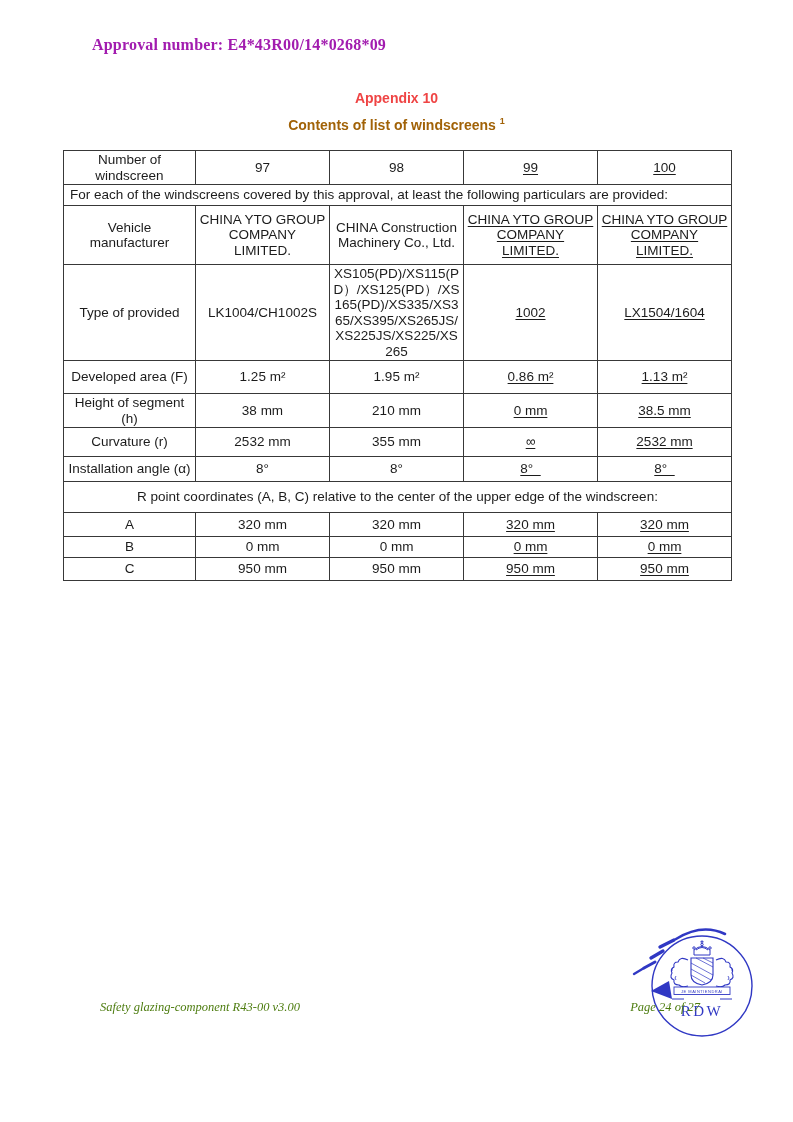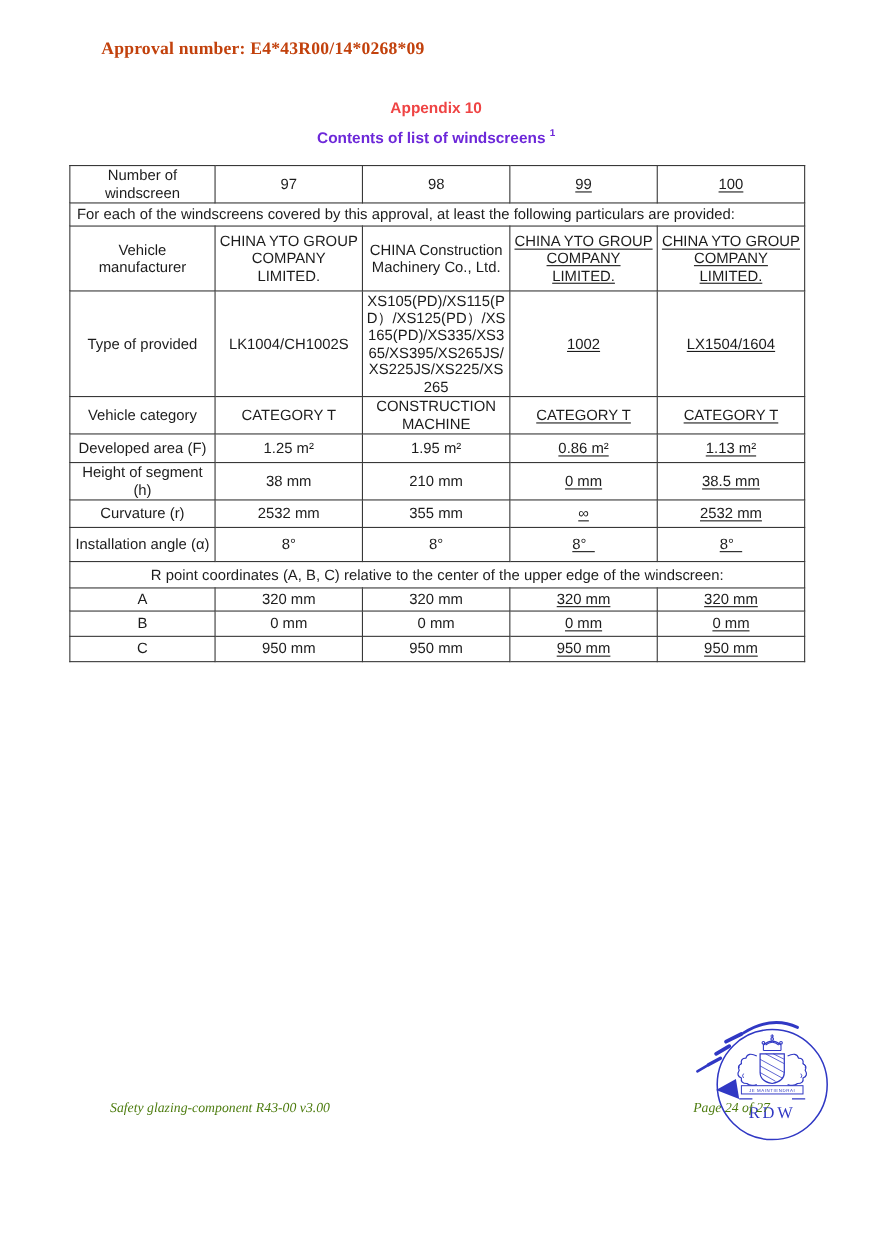--- a/index.html
+++ b/index.html
@@ -9,30 +9,30 @@
     position: relative;
     width: 793px; height: 1122px;
     background: #ffffff;
     font-family: "Liberation Sans", sans-serif;
     color: #1c1c1c;
     overflow: hidden;
   }
   .approval {
     position: absolute; top: 36px; left: 92px;
     font-family: "Liberation Serif", serif;
-    font-weight: bold; font-size: 16px; color: #c2410c;
+    font-weight: bold; font-size: 16px; color: #a21caf;
     letter-spacing: 0.2px;
   }
   .title-appendix {
     position: absolute; top: 90px; left: 0; width: 100%;
     text-align: center; font-weight: bold; font-size: 14px; color: #ef4444;
   }
   .title-contents {
     position: absolute; top: 116px; left: 0; width: 100%;
-    text-align: center; font-weight: bold; font-size: 14px; color: #6d28d9;
+    text-align: center; font-weight: bold; font-size: 14px; color: #a16207;
   }
   .title-contents sup { font-size: 9px; }
   .doc-table {
     position: absolute; left: 63px; top: 150px; width: 668px;
     border-collapse: collapse; table-layout: fixed;
     font-size: 13.5px; color: #1c1c1c;
   }
   .doc-table td {
     border: 1px solid #383838;
     text-align: center; vertical-align: middle;
@@ -107,27 +107,20 @@
           <td class="u">CHINA YTO GROUP COMPANY LIMITED.</td>
         </tr>
         <tr>
           <td>Type of provided</td>
           <td>LK1004/CH1002S</td>
           <td>XS105(PD)/XS115(PD）/XS125(PD）/XS165(PD)/XS335/XS365/XS395/XS265JS/XS225JS/XS225/XS265</td>
           <td class="u">1002</td>
           <td class="u">LX1504/1604</td>
         </tr>
         <tr>
-          <td>Vehicle category</td>
-          <td>CATEGORY T</td>
-          <td>CONSTRUCTION MACHINE</td>
-          <td class="u">CATEGORY T</td>
-          <td class="u">CATEGORY T</td>
-        </tr>
-        <tr>
           <td>Developed area (F)</td>
           <td>1.25 m²</td>
           <td>1.95 m²</td>
           <td class="u">0.86 m²</td>
           <td class="u">1.13 m²</td>
         </tr>
         <tr>
           <td>Height of segment (h)</td>
           <td>38 mm</td>
           <td>210 mm</td>

